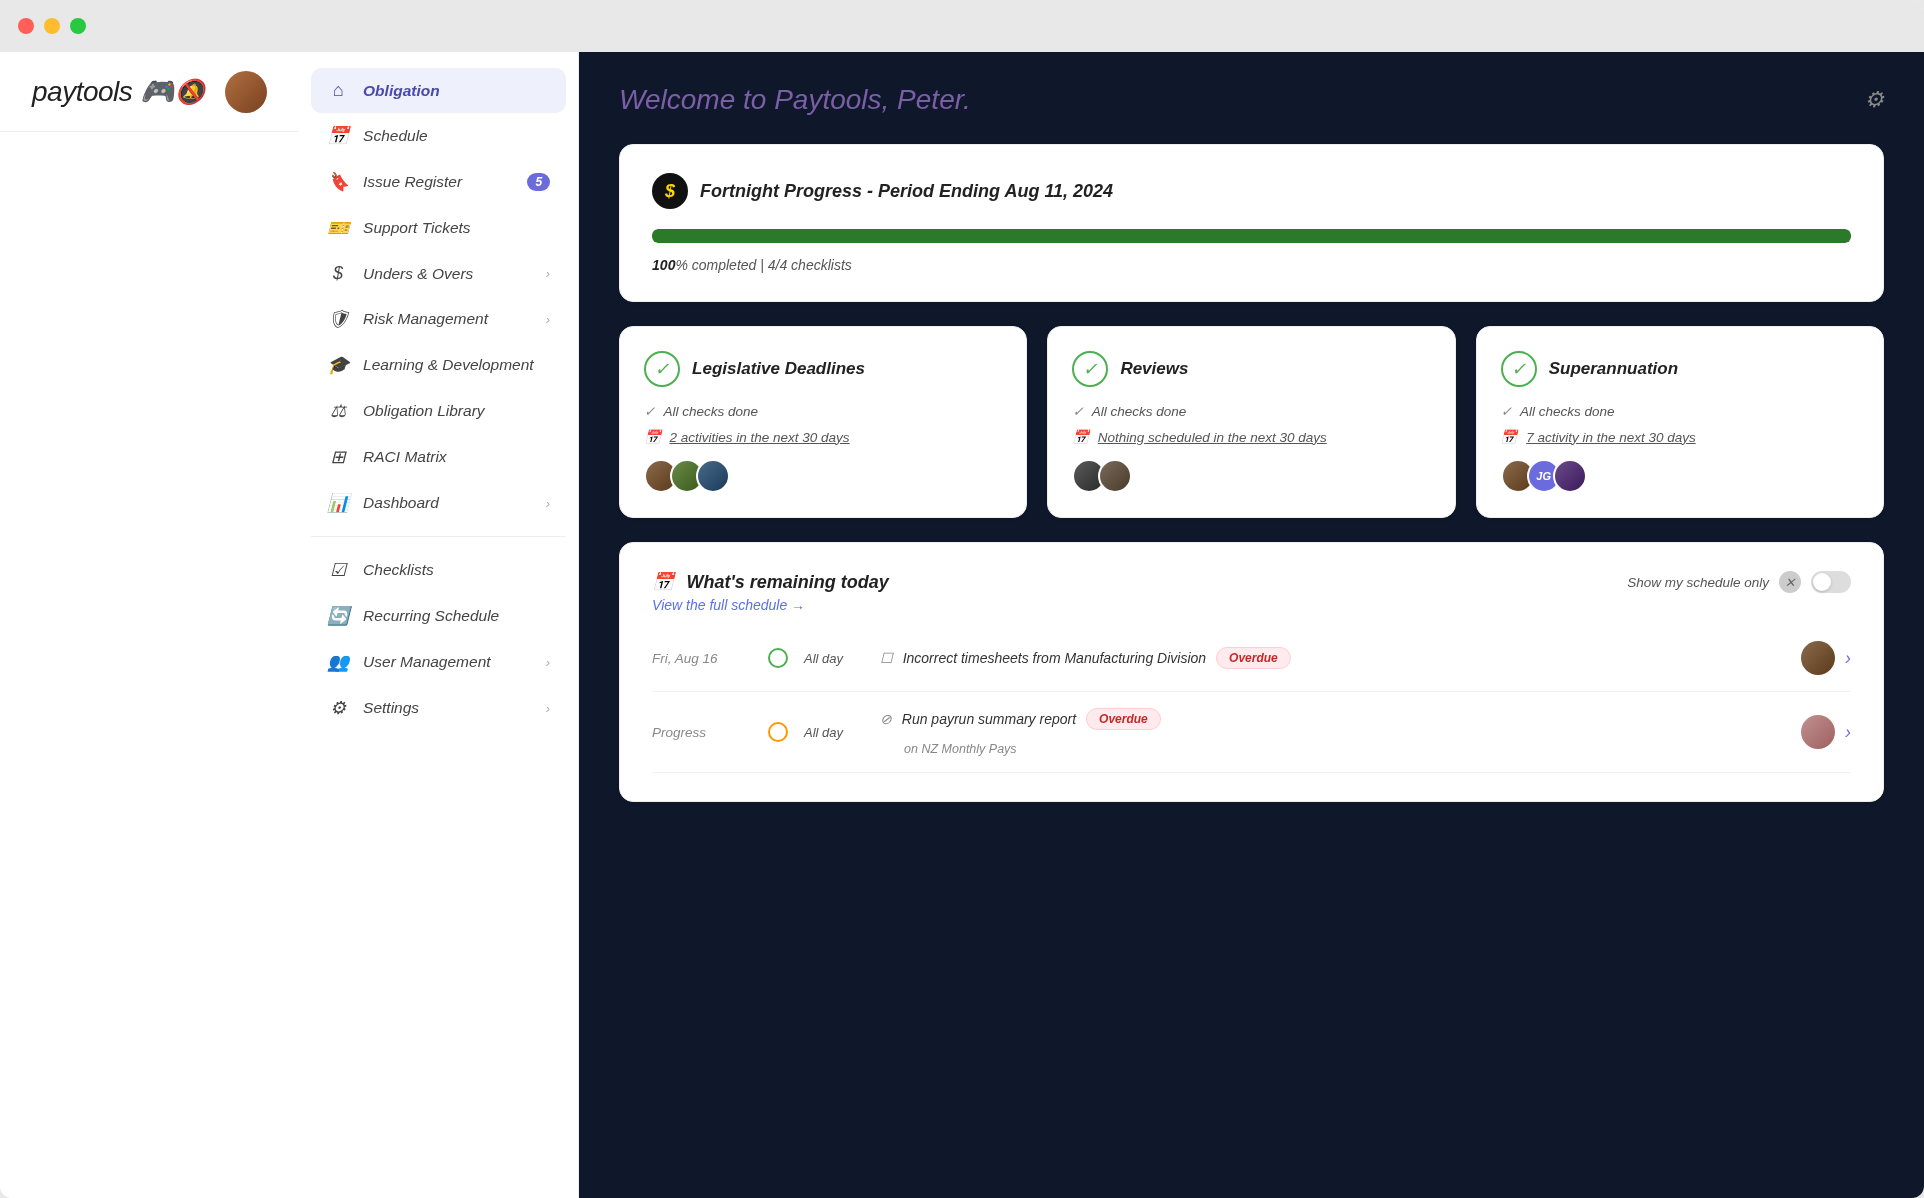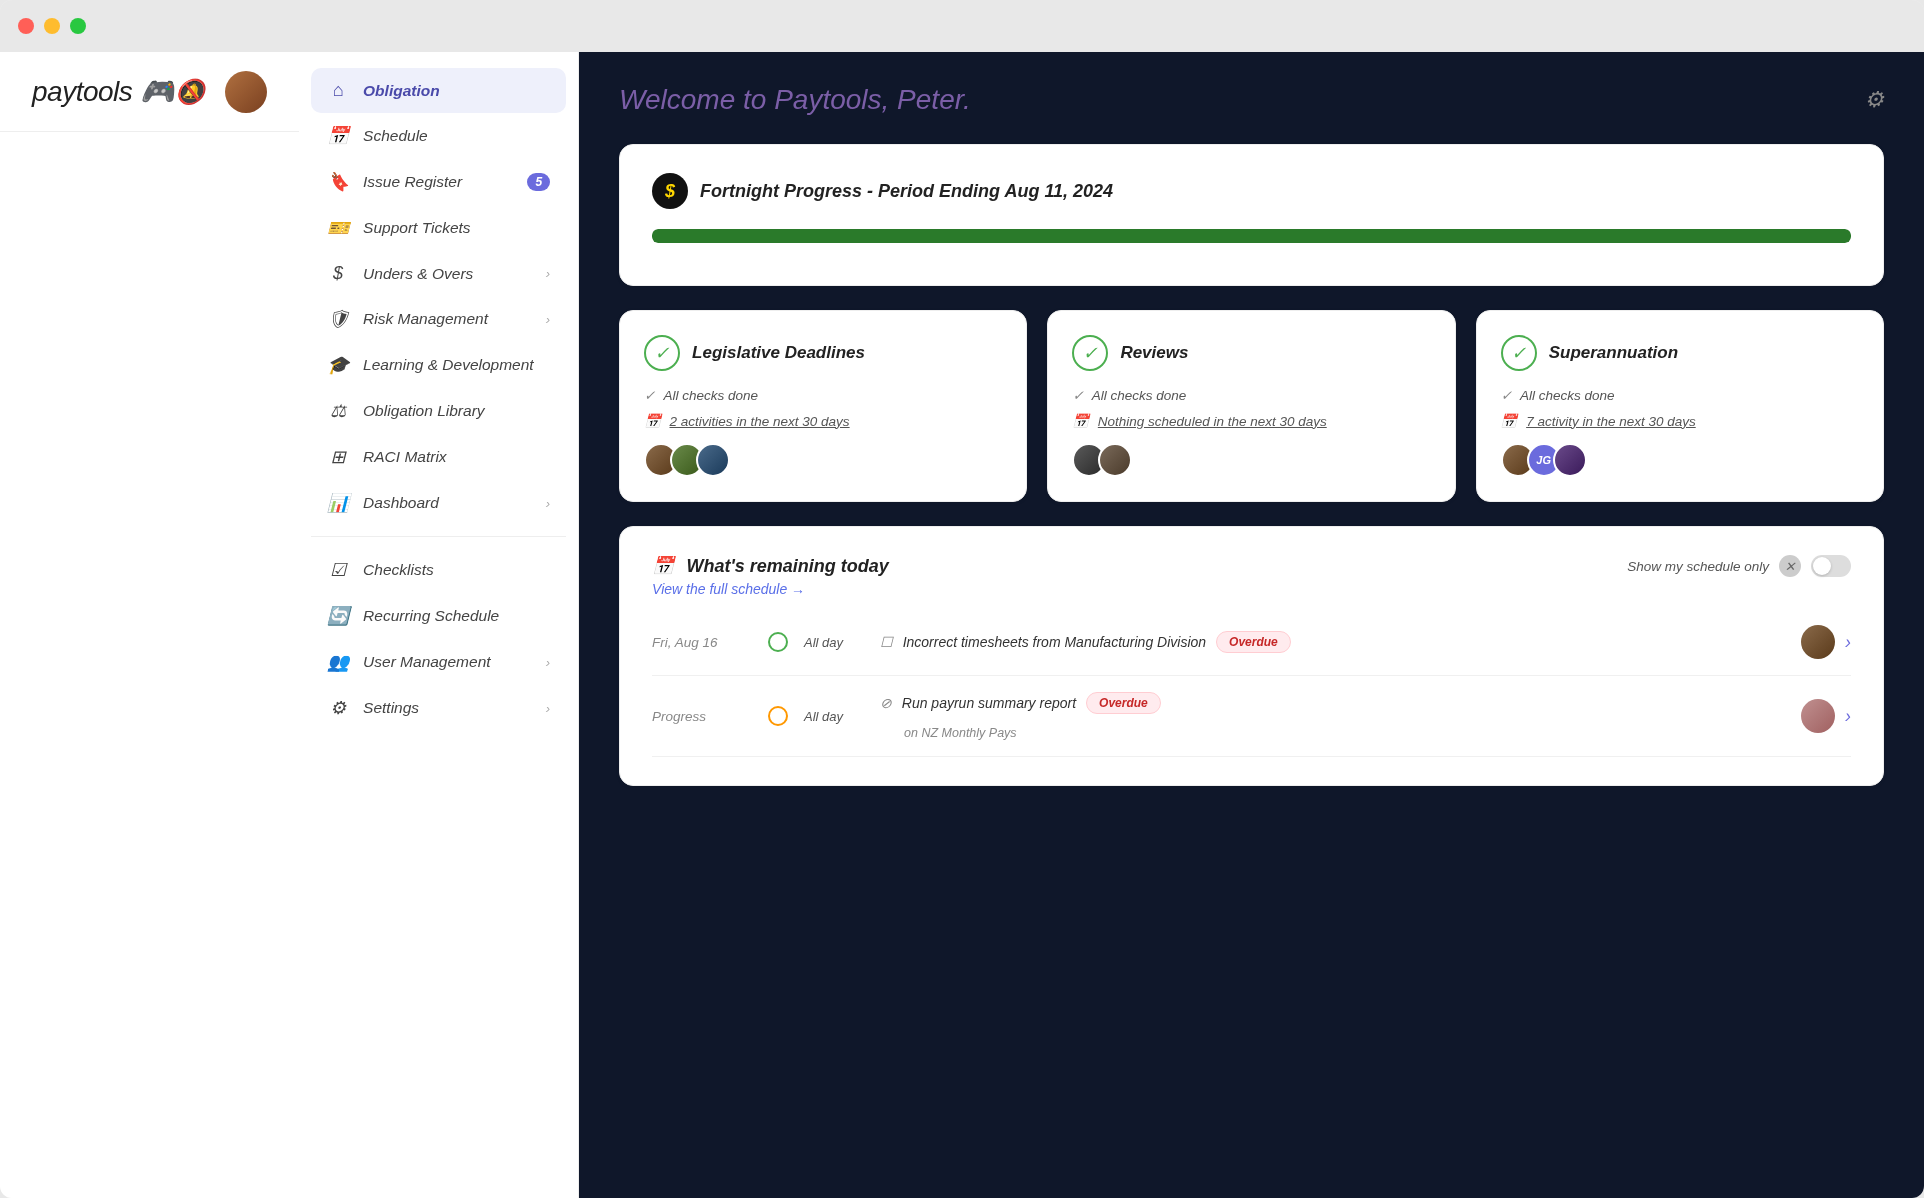--- a/index.html
+++ b/index.html
@@ -216,20 +216,23 @@
         </div>
 
         <div class="card">
           <div class="card-title">
             <div class="dollar-icon">$</div>
             <span>Fortnight Progress - Period Ending Aug 11, 2024</span>
           </div>
           <div class="progress-bar-bg">
             <div class="progress-bar-fill" style="width:100%"></div>
           </div>
+          <div class="progress-stats">
+            <strong>100</strong><span>% completed  |  4/4 checklists</span>
+          </div>
         </div>
 
         <div class="cards-row">
 
           <div class="category-card">
             <div class="cat-title-row">
               <div class="green-check-circle">✓</div>
               <span class="cat-title">Legislative Deadlines</span>
             </div>
             <div class="check-item">

